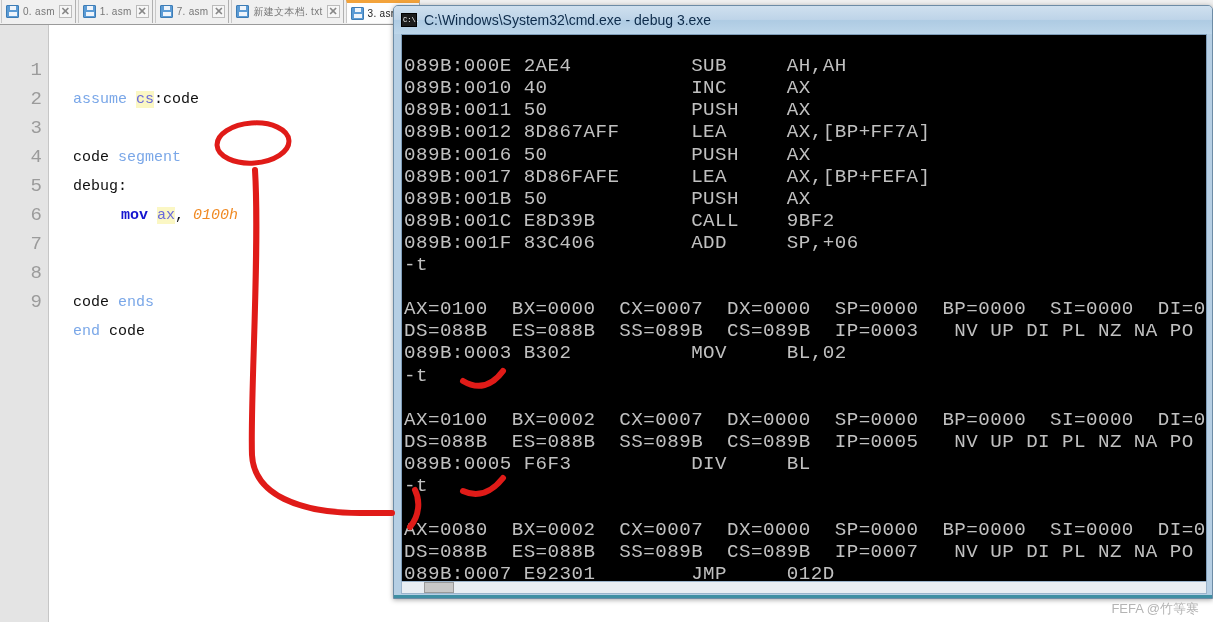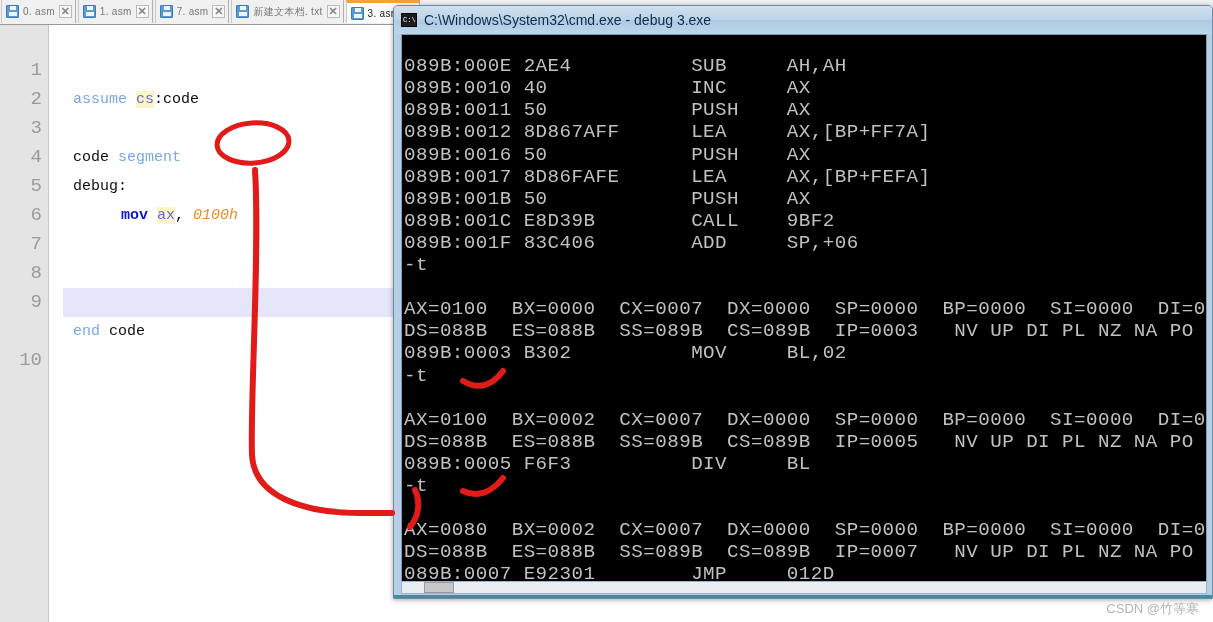--- a/index.html
+++ b/index.html
@@ -370,25 +370,20 @@
     <div class="code-line" style="top:205px">
       <span class="ln">8</span>
       <span class="src"><span class="plain">code</span> <span class="kw-blue">ends</span></span>
     </div>
 
     <div class="code-line" style="top:234px">
       <span class="ln">9</span>
       <span class="src"><span class="kw-blue">end</span> <span class="plain">code</span></span>
     </div>
 
-    <div class="code-line current" style="top:263px">
-      <span class="hl"></span>
-      <span class="ln">10</span>
-      <span class="src"></span>
-    </div>
   </div>
 </div>
 
 <div id="cmd-window">
   <div id="cmd-titlebar">
     <span id="cmd-icon"></span>
     <span id="cmd-title-text">C:\Windows\System32\cmd.exe - debug  3.exe</span>
   </div>
 
   <div id="cmd-client">
@@ -431,13 +426,13 @@
   <ellipse cx="253" cy="143" rx="36" ry="20" fill="none" stroke="#e01b18" stroke-width="5" transform="rotate(-4 253 143)"></ellipse>
 
   <path d="M 255,170 C 260,250 250,400 252,455 C 254,495 300,513 360,513 L 392,513" fill="none" stroke="#e01b18" stroke-width="6" stroke-linecap="round"></path>
   <path d="M 415,490 C 420,500 420,515 410,527" fill="none" stroke="#e01b18" stroke-width="6" stroke-linecap="round"></path>
 
   <path d="M 463,381 C 478,390 492,386 503,371" fill="none" stroke="#e01b18" stroke-width="6" stroke-linecap="round"></path>
 
   <path d="M 463,491 C 478,498 492,492 503,478" fill="none" stroke="#e01b18" stroke-width="6" stroke-linecap="round"></path>
 </svg>
 
-<div id="watermark">CSDN @竹等寒</div>
+<div id="watermark">FEFA @竹等寒</div>
 
 </body></html>

